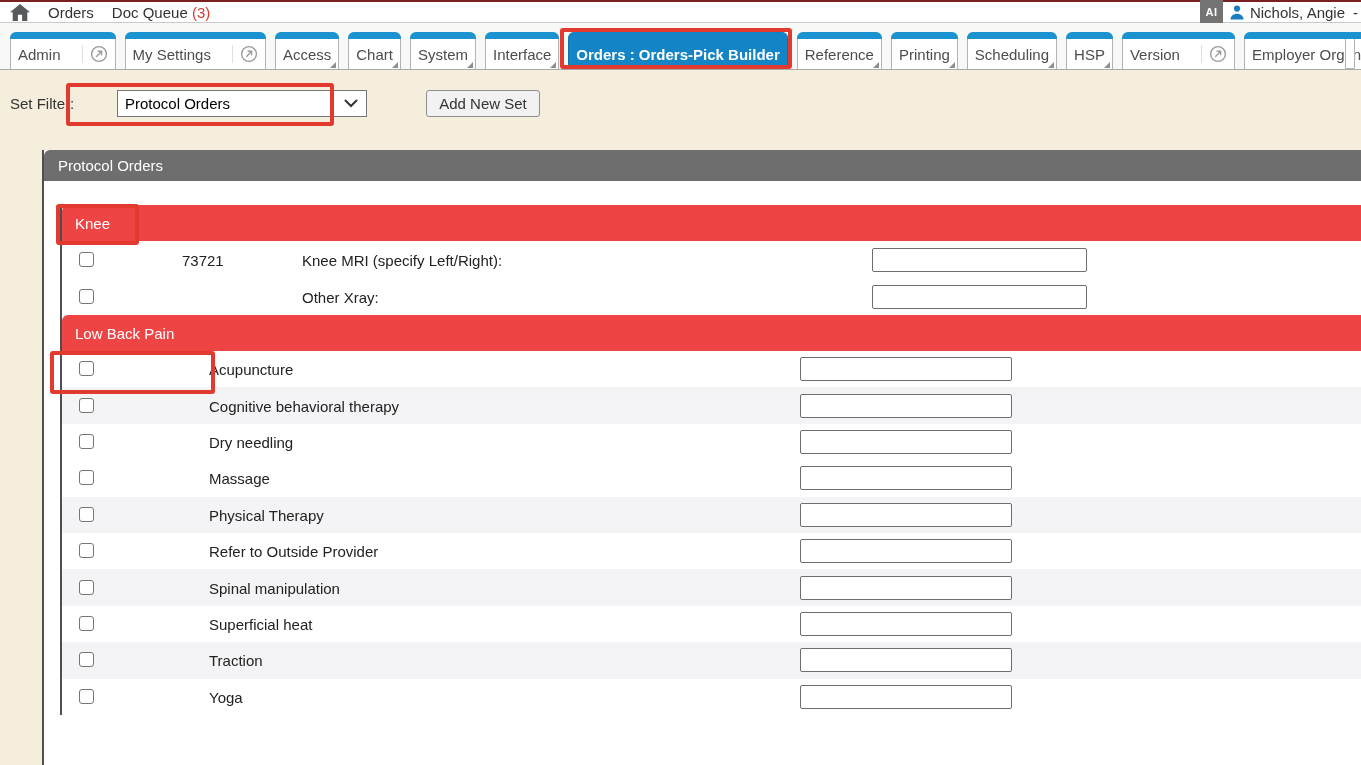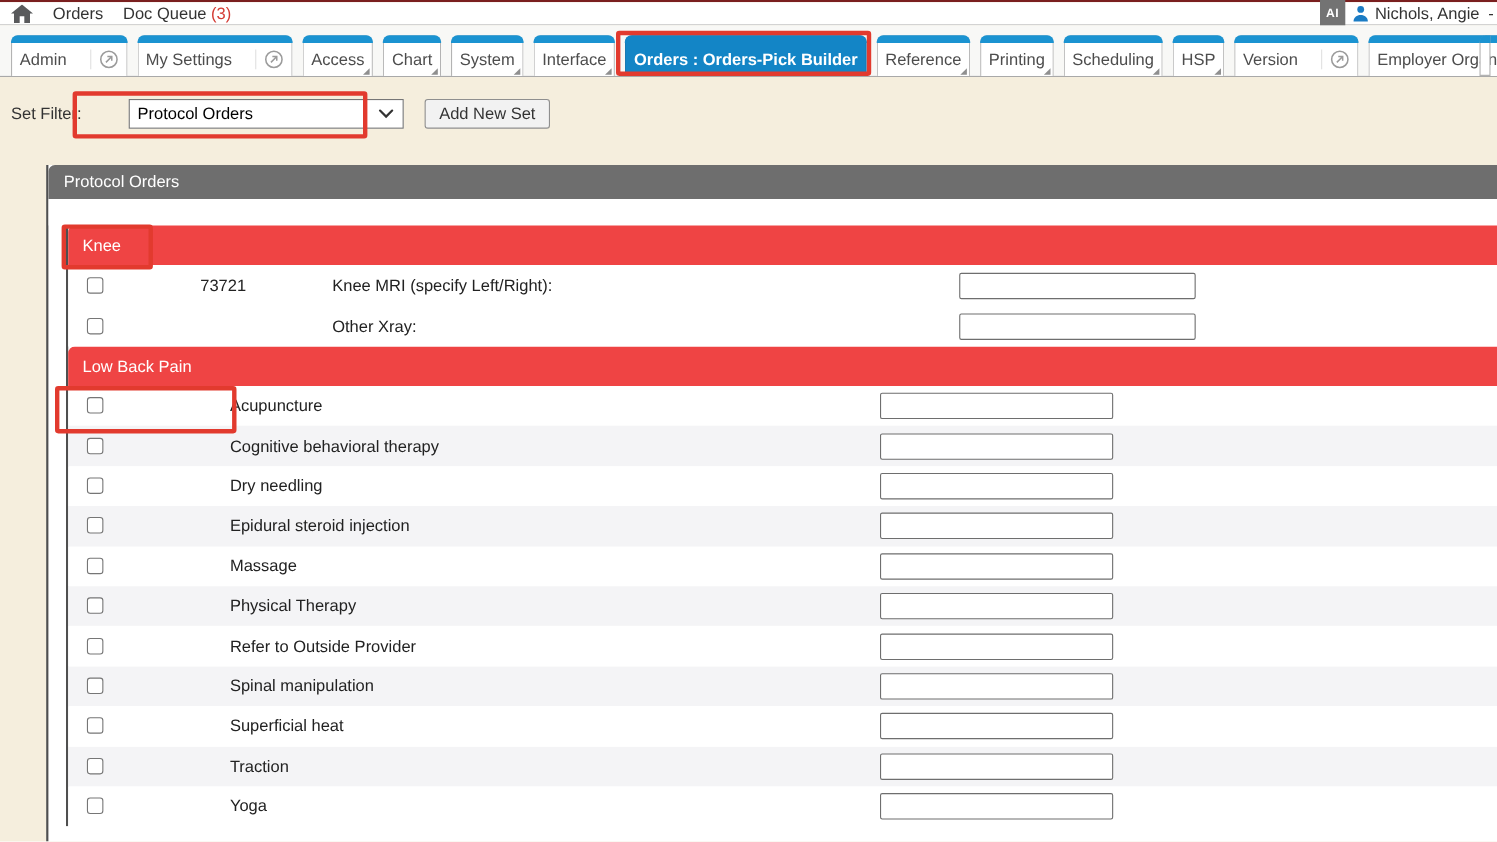--- a/index.html
+++ b/index.html
@@ -68,21 +68,21 @@
 
   
   .filter-label { position:absolute; left:10px; top:95px; font-size:15px; color:#333; }
   .select {
     position:absolute; left:117px; top:90px; width:250px; height:27px;
     background:#fff; border:1px solid #767676; display:flex; align-items:center;
     padding:0 8px 0 7px; cursor:pointer;
   }
   .select-value { font-size:15px; color:#000; flex:1; white-space:nowrap; overflow:hidden; }
   .add-btn {
-    position:absolute; left:386px; top:90px; width:114px; height:27px;
+    position:absolute; left:426px; top:90px; width:114px; height:27px;
     background:#f2f2f2; border:1px solid #8f8f8f; border-radius:3px;
     font-family:"Liberation Sans", sans-serif; font-size:15px; color:#333; cursor:pointer;
   }
 
   
   .panel {
     position:absolute; left:42px; top:150px; width:1319px; height:615px;
     background:#fff; border-left:2px solid #4f4f4f; overflow:hidden;
   }
   .panel-header {
@@ -325,26 +325,20 @@
 
     <span class="rlabel">Cognitive behavioral therapy</span>
     <input class="rinput" type="text" value="" style="">
   </div>
           <div class="prow">
     <span class="cb"></span>
 
     <span class="rlabel">Dry needling</span>
     <input class="rinput" type="text" value="" style="">
   </div>
-          <div class="prow alt">
-    <span class="cb"></span>
-
-    <span class="rlabel">Epidural steroid injection</span>
-    <input class="rinput" type="text" value="" style="">
-  </div>
           <div class="prow">
     <span class="cb"></span>
 
     <span class="rlabel">Massage</span>
     <input class="rinput" type="text" value="" style="">
   </div>
           <div class="prow alt">
     <span class="cb"></span>
 
     <span class="rlabel">Physical Therapy</span>

